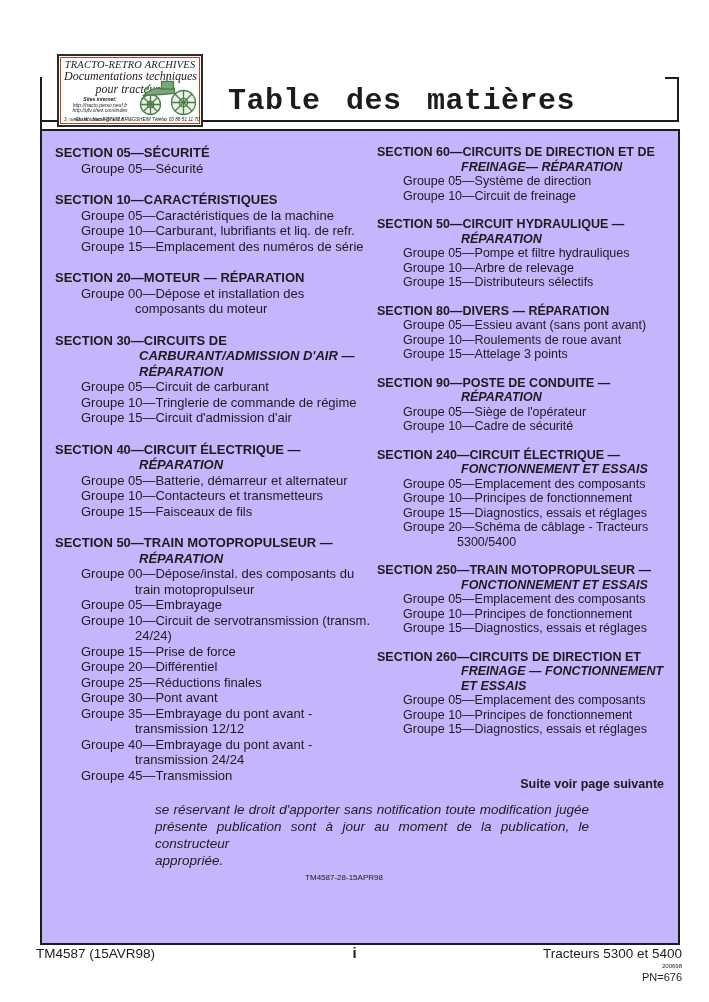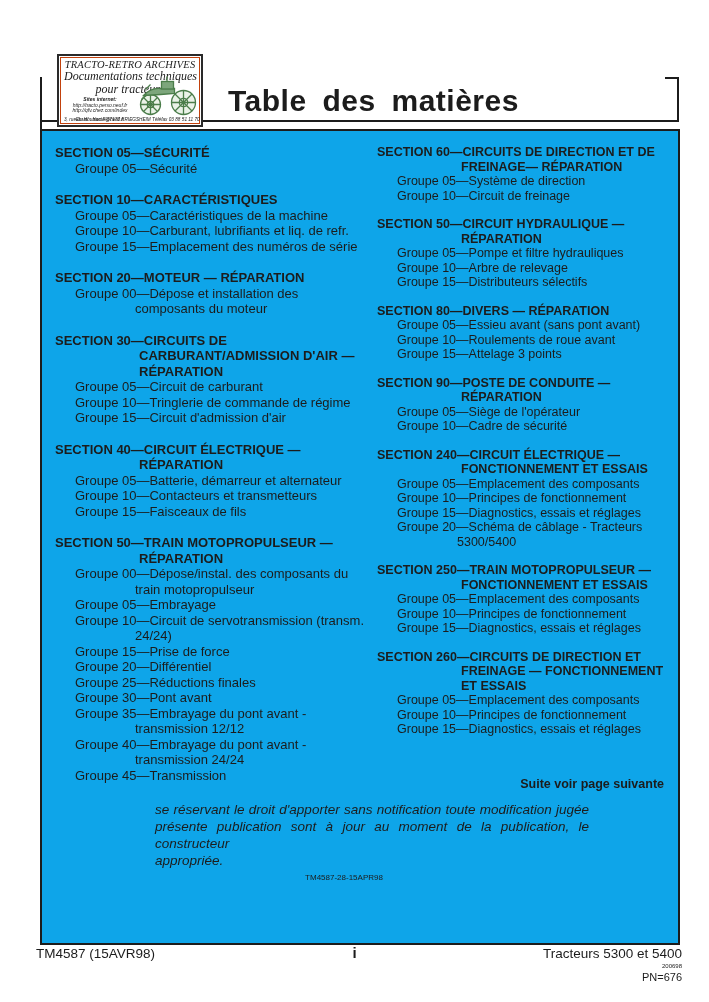--- a/index.html
+++ b/index.html
@@ -6,25 +6,25 @@
   .page{position:relative;width:709px;height:1002px;margin:0 auto;background:#ffffff;
         font-family:"Liberation Sans",sans-serif;color:#1c1c1c;overflow:hidden;}
 
   
   .rule{position:absolute;background:#1c1c1c;}
   #rule-title-bottom{left:40px;top:120px;width:639px;height:2px;}
   #vline-left{left:40px;top:77px;width:2px;height:52px;}
   #vline-right{left:677px;top:77px;width:2px;height:45px;}
   #tick-right{left:665px;top:77px;width:14px;height:2px;}
   #content-box{position:absolute;left:40px;top:129px;width:640px;height:816px;
-               border:2px solid #1c1c1c;box-sizing:border-box;background:#0ea5e9;}
+               border:2px solid #1c1c1c;box-sizing:border-box;background:#c4b5fd;}
 
   
   #page-title{position:absolute;left:228px;top:84px;font-size:30px;font-weight:bold;
-              letter-spacing:.5px;word-spacing:7px;white-space:nowrap;}
+              letter-spacing:.5px;word-spacing:7px;white-space:nowrap;font-family:Liberation Mono, monospace;}
 
   
   .stamp{position:absolute;left:57px;top:54px;width:146px;height:73px;background:#fff;
          border:2px solid #2a2a2a;box-sizing:border-box;z-index:3;}
   .stamp-inner{position:absolute;left:1px;top:1px;right:1px;bottom:1px;border:1px solid #c2410c;
                padding:1px 3px 2px 3px;box-sizing:border-box;
                font-family:"Liberation Serif",serif;font-style:italic;text-align:center;}
   .stamp-title{font-size:10.5px;letter-spacing:.2px;white-space:nowrap;}
   .stamp-sub{font-size:12px;line-height:12.5px;white-space:nowrap;}
   .stamp-tiny{font-family:"Liberation Sans",sans-serif;font-size:5px;line-height:5.6px;
@@ -35,22 +35,22 @@
                  font-family:"Liberation Sans",sans-serif;}
   .tractor{position:absolute;right:1px;bottom:7px;}
 
   
   .col{position:absolute;top:14px;}
   #col-left{left:13px;width:322px;font-size:13px;line-height:15.5px;}
   #col-right{left:335px;width:300px;font-size:12.5px;line-height:14.5px;}
   .toc-section{margin-bottom:16px;}
   #col-right .toc-section{margin-bottom:14px;}
   .sec-line{font-weight:bold;white-space:nowrap;}
-  .sec-line.cont{margin-left:84px;}
-  .grp-line{margin-left:20px;white-space:nowrap;}
+  .sec-line.cont{margin-left:84px;font-style:italic;}
+  .grp-line{margin-left:26px;white-space:nowrap;}
   .grp-line.cont{margin-left:80px;}
 
   
   #continue-note{position:absolute;right:14px;top:646px;font-weight:bold;font-size:12.5px;}
   #disclaimer{position:absolute;left:113px;top:670px;width:434px;font-size:13.5px;
               font-style:italic;line-height:17px;}
   .disc-line.just{text-align:justify;text-align-last:justify;}
   #doc-code{position:absolute;left:225px;top:742px;width:154px;text-align:center;font-size:8px;}
 
   

